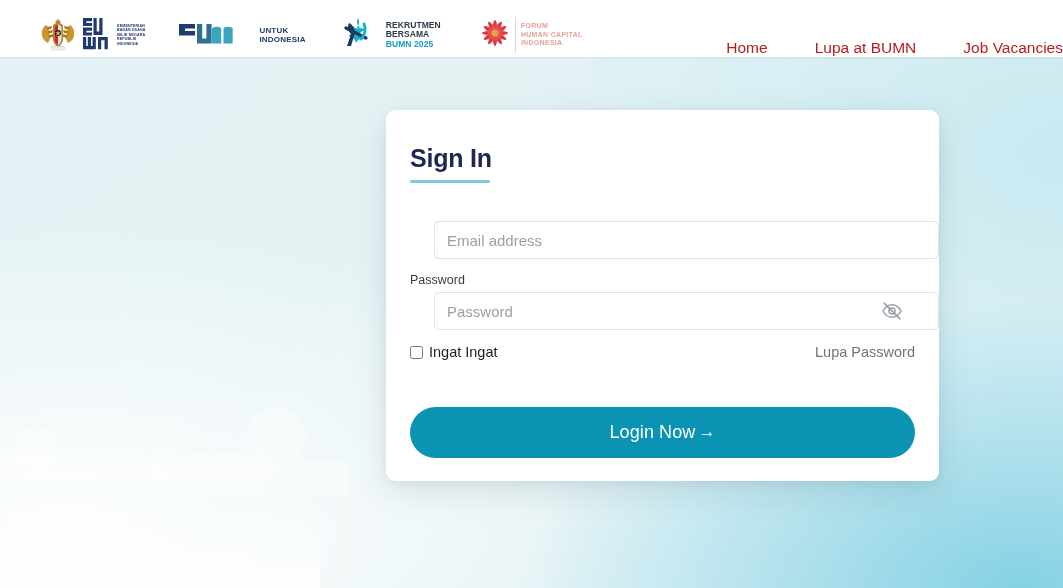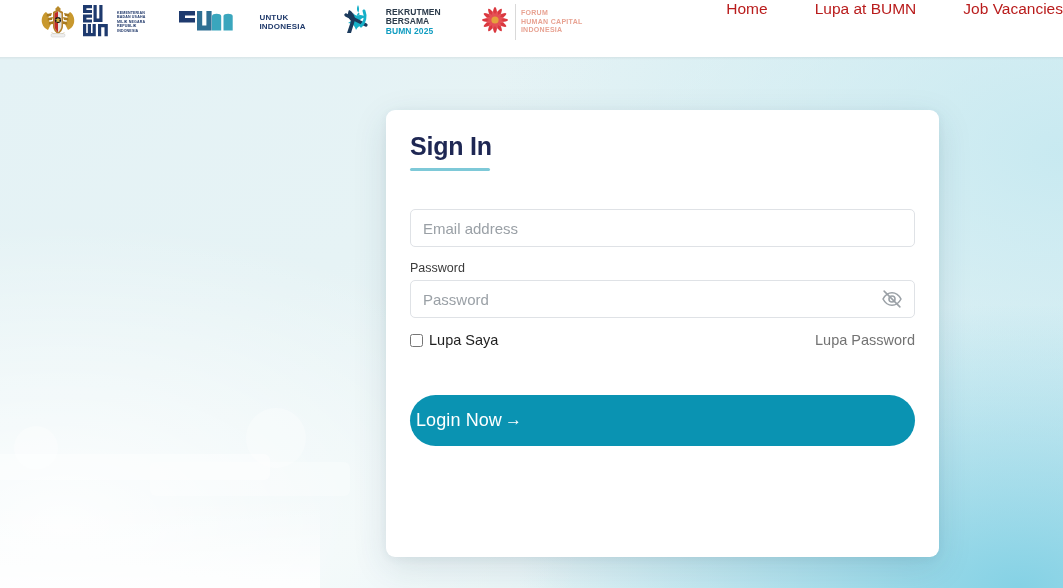--- a/index.html
+++ b/index.html
@@ -7,21 +7,21 @@
     width:1063px;height:588px;overflow:hidden;
     font-family:"Liberation Sans", sans-serif;
     background:#ffffff;
   }
   #page{position:relative;width:1063px;height:588px;overflow:hidden;}
 
   
   #header{
     position:absolute;top:0;left:0;width:1063px;height:57px;
     background:#ffffff;
-    display:flex;align-items:flex-start;
+    display:flex;align-items:flex-end;
     box-sizing:border-box;
     z-index:20;
   }
   #header-shadow{
     position:absolute;top:57px;left:0;width:1063px;height:3px;
     background:linear-gradient(to bottom, rgba(0,0,0,0.055), rgba(0,0,0,0));
     z-index:19;
   }
   #logos{display:flex;align-items:center;padding-left:38px;gap:0px;}
   .logo-block{display:flex;align-items:center;}
@@ -79,46 +79,46 @@
           background:rgba(255,255,255,0.30);}
   #deco-c{left:246px;bottom:120px;width:60px;height:60px;border-radius:50%;
           background:rgba(255,255,255,0.30);}
   #deco-d{left:14px;bottom:118px;width:44px;height:44px;border-radius:50%;
           background:rgba(255,255,255,0.34);}
   #deco-e{left:-40px;bottom:0px;width:360px;height:90px;
           background:linear-gradient(to top, rgba(255,255,255,0.85), rgba(255,255,255,0));}
 
   
   #card{
-    position:absolute;left:386px;top:110px;width:553px;height:447px;
+    position:absolute;left:386px;top:110px;width:553px;height:371px;
     background:#ffffff;border-radius:9px;
     box-shadow:0 10px 34px rgba(31,70,90,0.13), 0 2px 8px rgba(31,70,90,0.06);
     z-index:10;box-sizing:border-box;
-    padding:0 24px;
+    padding:12px 24px;
   }
   #title-wrap{padding-top:22px;padding-left:0px;}
   #signin-title{
     font-size:25px;font-weight:bold;color:#1e2753;letter-spacing:-0.2px;
     margin:0;padding-left:0;
   }
   #title-underline{
     width:80px;height:3px;background:#7ec9d8;margin-top:7px;border-radius:2px;
   }
 
   #form{padding-top:38px;}
   .field-label{
     font-size:12.5px;color:#3b3b3b;margin-bottom:5px;display:block;
   }
   .input-wrap{position:relative;}
   .text-input{
     width:100%;height:38px;box-sizing:border-box;
     border:1px solid #dfe2e6;border-radius:5px;
     padding:0 12px;font-size:15px;color:#2b2b2b;
     font-family:"Liberation Sans", sans-serif;
-    outline:none;background:#fff;
+    outline:none;background:#fff;margin-left:24px;
   }
   .text-input::placeholder{color:#9aa0a6;}
   #password-input{padding-right:46px;}
   #toggle-password{
     position:absolute;right:10px;top:50%;transform:translateY(-50%);
     width:26px;height:26px;display:flex;align-items:center;justify-content:center;
     cursor:pointer;background:none;border:none;padding:0;
   }
   .gap-16{height:14px;}
 
@@ -133,21 +133,21 @@
   #remember-label{font-size:14.5px;color:#1f1f1f;cursor:pointer;}
   #forgot-link{
     font-size:14.5px;color:#737373;text-decoration:none;cursor:pointer;
   }
 
   #login-button{
     display:block;width:100%;height:51px;margin-top:47px;
     background:#0a93b2;color:#ffffff;border:none;border-radius:26px;
     font-size:18px;font-family:"Liberation Sans", sans-serif;
     cursor:pointer;letter-spacing:0.1px;
-    display:flex;align-items:center;gap:2px;
+    display:flex;align-items:center;justify-content:center;gap:2px;
   }
   #login-arrow{font-size:17px;line-height:1;margin-left:1px;position:relative;top:-1px;}
 </style>
 </head>
 <body>
 
 <div id="page">
 
   <div id="bg">
     <div class="deco" id="deco-e"></div>
@@ -311,21 +311,21 @@
             <path d="M2.2 12 C4.6 7.4 8.2 5.1 12 5.1 C15.8 5.1 19.4 7.4 21.8 12 C19.4 16.6 15.8 18.9 12 18.9 C8.2 18.9 4.6 16.6 2.2 12 Z"></path>
             <circle cx="12" cy="12" r="3.3"></circle>
             <line x1="3.4" y1="3.4" x2="20.6" y2="20.6"></line>
           </svg>
         </button>
       </div>
 
       <div id="options-row">
         <div id="remember-wrap">
           <input type="checkbox" id="remember-checkbox" style="">
-          <label for="remember-checkbox" id="remember-label">Lupa Saya</label>
+          <label for="remember-checkbox" id="remember-label">Ingat Ingat</label>
         </div>
         <a href="#" id="forgot-link">Lupa Password</a>
       </div>
 
       <button id="login-button">
         <span>Login Now</span>
         <span id="login-arrow">→</span>
       </button>
     </div>
   </div>

